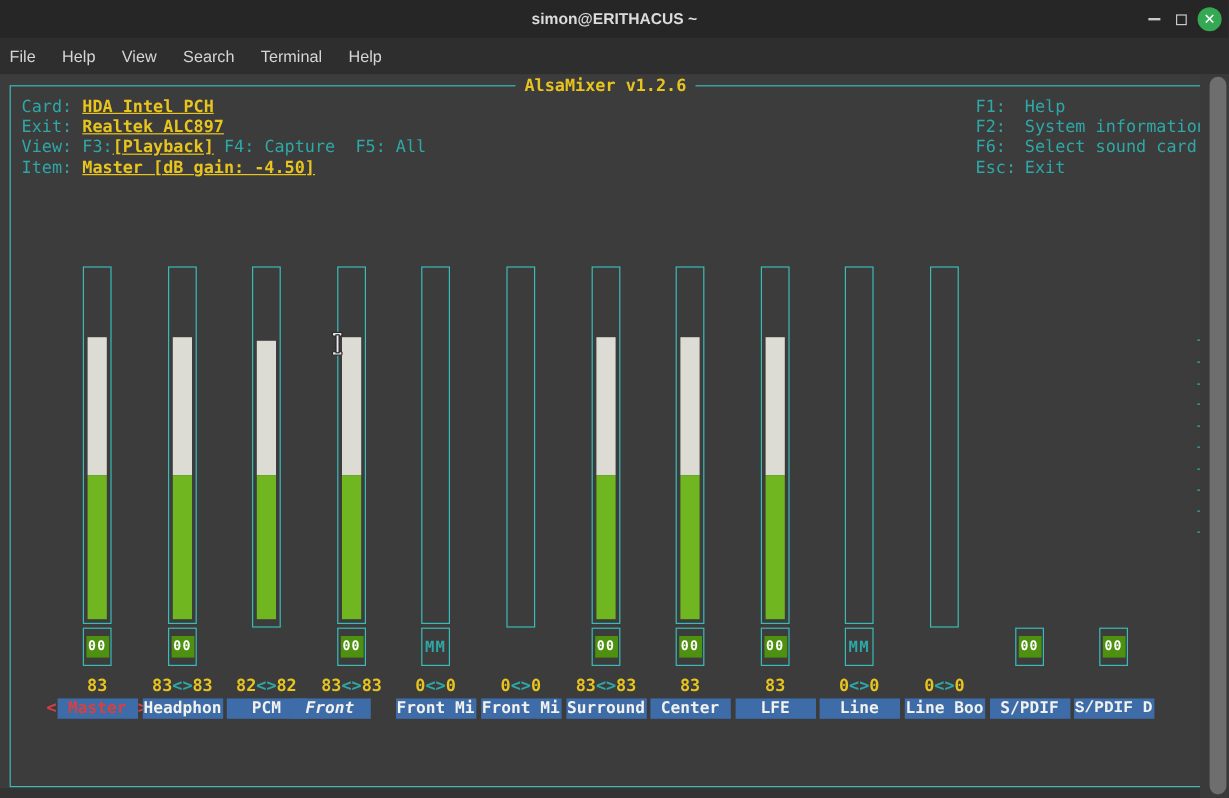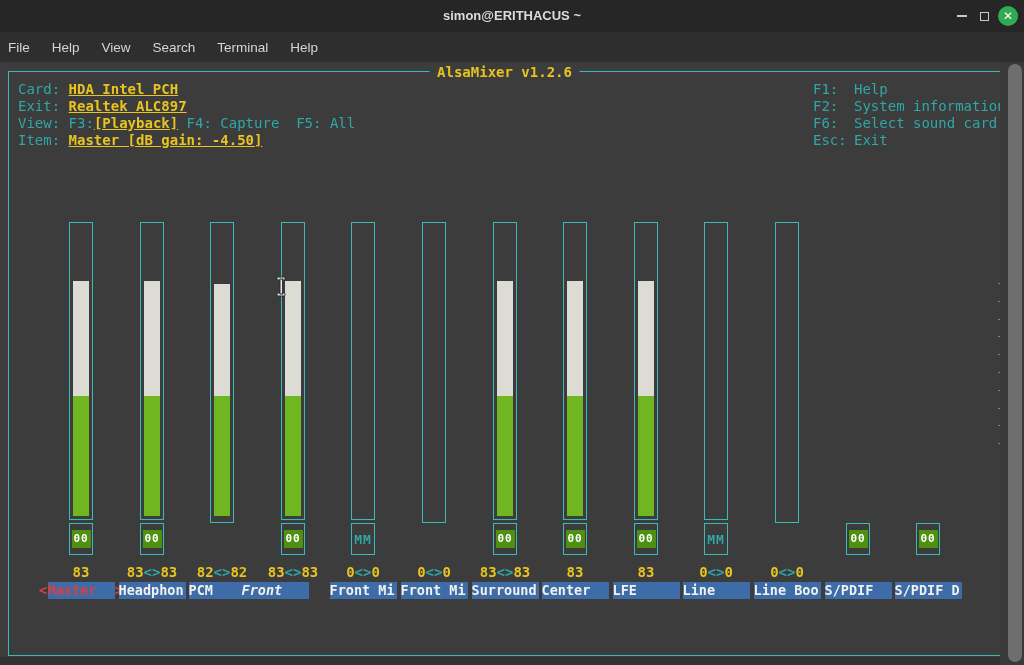--- a/index.html
+++ b/index.html
@@ -39,21 +39,21 @@
   .vbar{position:absolute;border:1px solid var(--cyan-br);}
   .fillseg{position:absolute;}
   .mutebox{position:absolute;border:1px solid var(--cyan-br);display:flex;align-items:center;justify-content:center;}
   .sw-on{display:block;width:19px;height:18px;background:var(--green-sw);color:#FFFFFF;
     font-size:11px;font-weight:bold;text-align:center;line-height:18px;letter-spacing:1px;}
   .sw-mm{color:var(--cyan);font-size:13px;font-weight:bold;letter-spacing:1px;}
   .chval{position:absolute;text-align:center;font-size:14px;font-weight:bold;color:var(--yellow);line-height:16px;white-space:pre;}
   .chval .sep{color:var(--cyan);}
   .chlabel{position:absolute;display:flex;align-items:center;justify-content:center;height:17px;}
   .lblbox{display:block;width:67px;height:17px;background:var(--blue);color:var(--label-text);
-    font-size:13.5px;font-weight:bold;text-align:left;line-height:17px;white-space:pre;}
+    font-size:13.5px;font-weight:bold;text-align:center;line-height:17px;white-space:pre;}
   .lblbox.sel{color:var(--red);}
   .selarrow{color:var(--red);font-weight:bold;font-size:14px;width:9px;text-align:center;line-height:17px;}
   .rarrow{position:absolute;width:16px;text-align:center;color:var(--cyan);font-size:12px;line-height:14px;}
   .border-gap{position:absolute;right:-1px;top:202px;width:4px;height:178px;background:var(--bg);}
   .cursor-ibeam{position:absolute;left:276px;top:214px;}
 </style>
 </head>
 <body>
 
 <div class="window">
@@ -194,21 +194,21 @@
           </div>
           <div class="mutebox" style="left: 837px; top: 451px; width: 24px; height: 32px;">
             <span class="sw-on">00</span>
           </div>
           <div class="chlabel" style="left: 799px; top: 510px; width: 100px;">
             <span class="lblbox">S/PDIF</span>
           </div>
           <div class="mutebox" style="left: 907px; top: 451px; width: 24px; height: 32px;">
             <span class="sw-on">00</span>
           </div>
-          <div class="chlabel" style="left: 869px; top: 510px; width: 100px;">
+          <div class="chlabel" style="left: 869px; top: 510px; width: 100px; font-family: Liberation Mono, monospace;">
             <span class="lblbox">S/PDIF D</span>
           </div>
         </div>
       <div class="border-gap"></div>
       <div id="rightarrows">
           <div class="rarrow" style="left: 984px; top: 204px;">→</div>
           <div class="rarrow" style="left: 984px; top: 221.8px;">→</div>
           <div class="rarrow" style="left: 984px; top: 239.6px;">→</div>
           <div class="rarrow" style="left: 984px; top: 257.4px;">→</div>
           <div class="rarrow" style="left: 984px; top: 275.2px;">→</div>

